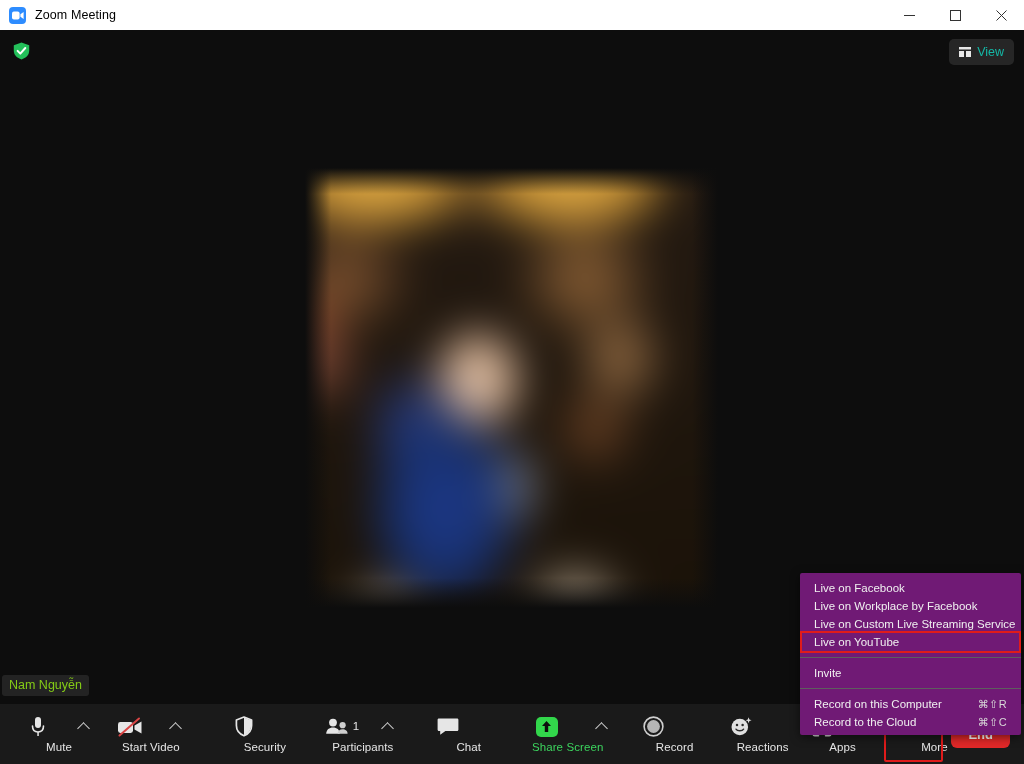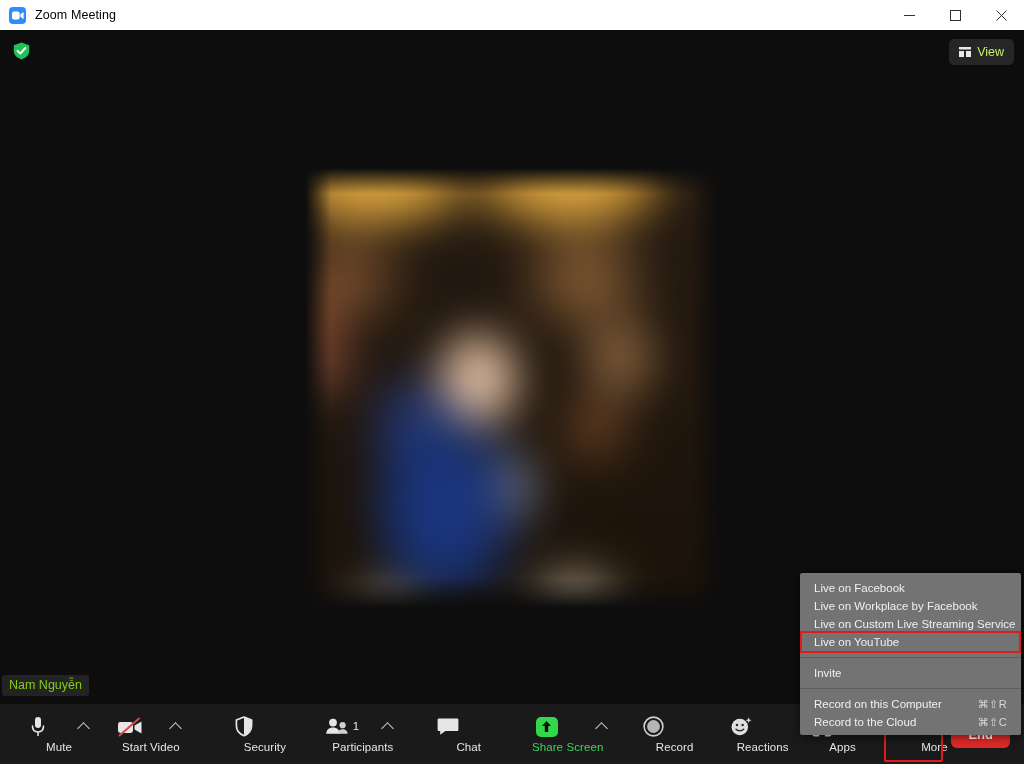--- a/index.html
+++ b/index.html
@@ -94,21 +94,21 @@
     position: absolute;
     right: 10px;
     top: 9px;
     height: 26px;
     padding: 0 10px;
     border-radius: 5px;
     background: rgba(60,60,60,0.55);
     display: flex;
     align-items: center;
     gap: 6px;
-    color: #bef264;
+    color: #14b8a6;
     font-size: 12.5px;
   }
   .view-grid-icon {
     display: inline-block;
     width: 12px;
     height: 10px;
     background:
       linear-gradient(#e8e8e8,#e8e8e8) 0 0/12px 2.5px no-repeat,
       linear-gradient(#e8e8e8,#e8e8e8) 0 4px/5px 6px no-repeat,
       linear-gradient(#e8e8e8,#e8e8e8) 7px 4px/5px 6px no-repeat;
@@ -278,21 +278,21 @@
     padding: 7px 17px;
     line-height: 1;
   }
 
   
   .more-menu {
     position: absolute;
     left: 800px;
     top: 543px;
     width: 221px;
-    background: #737373;
+    background: #701a75;
     border-radius: 2px;
     padding: 6px 0 4px 0;
     box-shadow: 0 2px 10px rgba(0,0,0,0.55);
     z-index: 40;
   }
   .menu-item {
     height: 18px;
     display: flex;
     align-items: center;
     padding: 0 14px;

